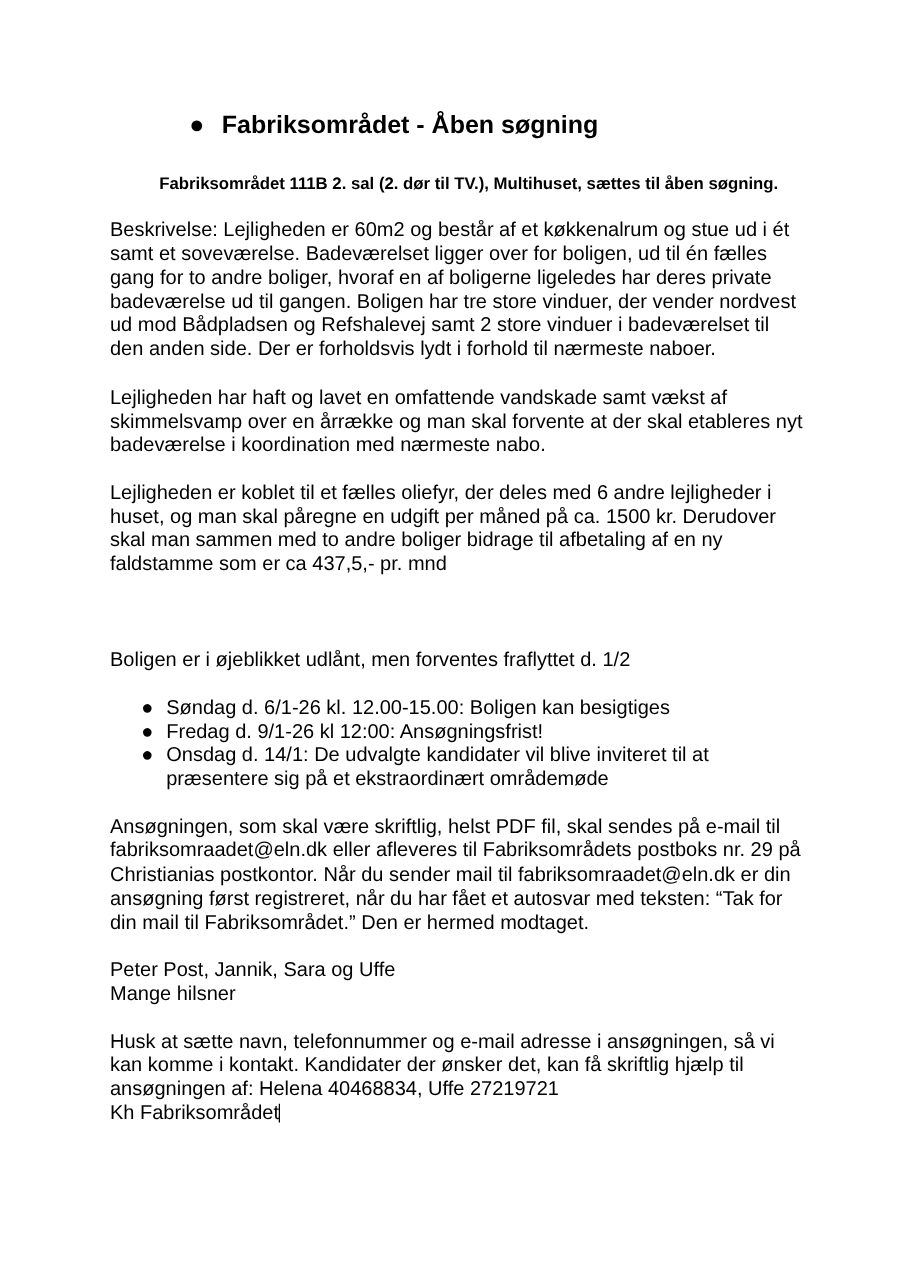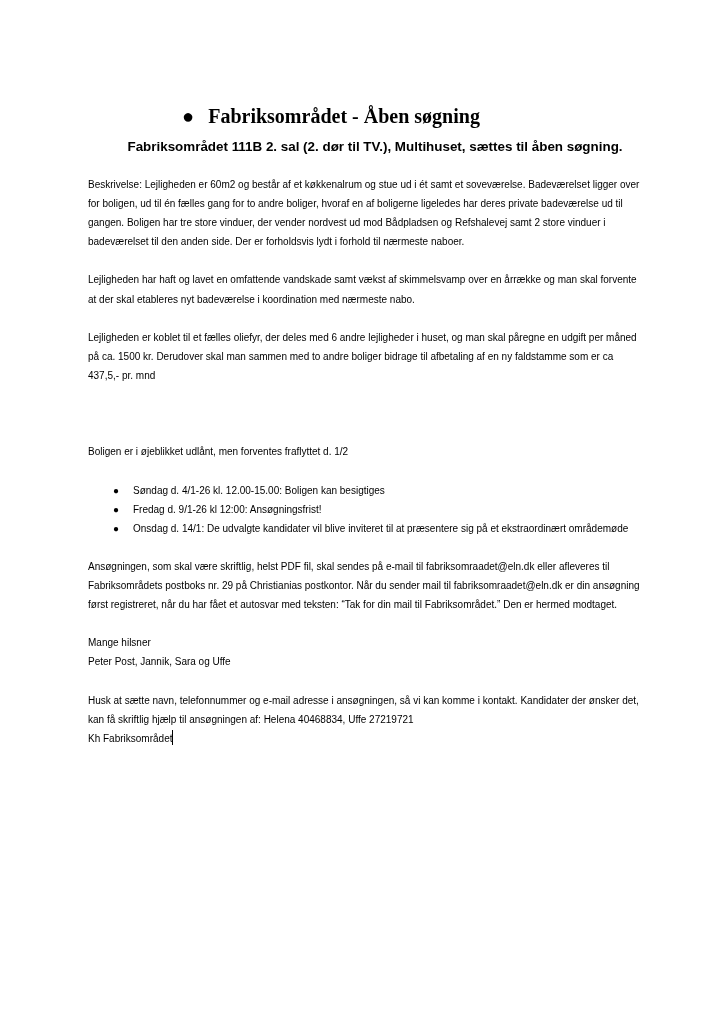--- a/index.html
+++ b/index.html
@@ -24,22 +24,21 @@
     }
     .title {
       position: absolute;
       top: 86px;
       left: 0;
       width: 630px;
       text-align: center;
       font-weight: bold;
       font-size: 20px;
       line-height: 28px;
-      margin: 16px;
-      font-family: Liberation Serif, serif;
+      margin: 0;
     }
     .title .bullet {
       display: inline-block;
       margin-right: 14px;
     }
     .subtitle {
       position: absolute;
       top: 137px;
       left: 12px;
       width: 726px;
@@ -47,21 +46,21 @@
       font-weight: bold;
       font-size: 13.4px;
       line-height: 19px;
       margin: 0;
     }
     .body {
       position: absolute;
       top: 175px;
       left: 88px;
       width: 556px;
-      font-size: 10px;
+      font-size: 16px;
       line-height: 19.1px;
     }
     .body p {
       margin: 0;
     }
     .gap {
       height: 19.1px;
     }
     .list {
       margin: 0;
@@ -109,37 +108,37 @@
     <div class="gap"></div>
 
     <div class="gap"></div>
 
     <p>Boligen er i øjeblikket udlånt, men forventes fraflyttet d. 1/2</p>
     <div class="gap"></div>
 
     <ul class="list">
       <li>
         <span class="dot">●</span>
-        <span>Søndag d. 4/1-26  kl. 12.00-15.00: Boligen kan besigtiges</span>
+        <span>Søndag d. 6/1-26  kl. 12.00-15.00: Boligen kan besigtiges</span>
       </li>
       <li>
         <span class="dot">●</span>
         <span>Fredag d. 9/1-26 kl 12:00: Ansøgningsfrist!</span>
       </li>
       <li>
         <span class="dot">●</span>
         <span>Onsdag d. 14/1: De udvalgte kandidater vil blive inviteret til at præsentere sig på et ekstraordinært områdemøde</span>
       </li>
     </ul>
     <div class="gap"></div>
 
     <p>Ansøgningen, som skal være skriftlig, helst PDF fil, skal sendes på e-mail til fabriksomraadet@eln.dk eller afleveres til Fabriksområdets postboks nr. 29 på Christianias postkontor. Når du sender mail til fabriksomraadet@eln.dk er din ansøgning først registreret, når du har fået et autosvar med teksten: “Tak for din mail til Fabriksområdet.” Den er hermed modtaget.</p>
     <div class="gap"></div>
 
+    <p>Peter Post, Jannik, Sara og Uffe</p>
     <p>Mange hilsner</p>
-    <p>Peter Post, Jannik, Sara og Uffe</p>
     <div class="gap"></div>
 
     <p>Husk at sætte navn, telefonnummer og e-mail adresse i ansøgningen, så vi kan komme i kontakt. Kandidater der ønsker det, kan få skriftlig hjælp til ansøgningen af: Helena 40468834, Uffe 27219721</p>
     <p><span>Kh Fabriksområdet</span><span class="caret"></span></p>
   </div>
 
 </div>
 
 </body></html>

